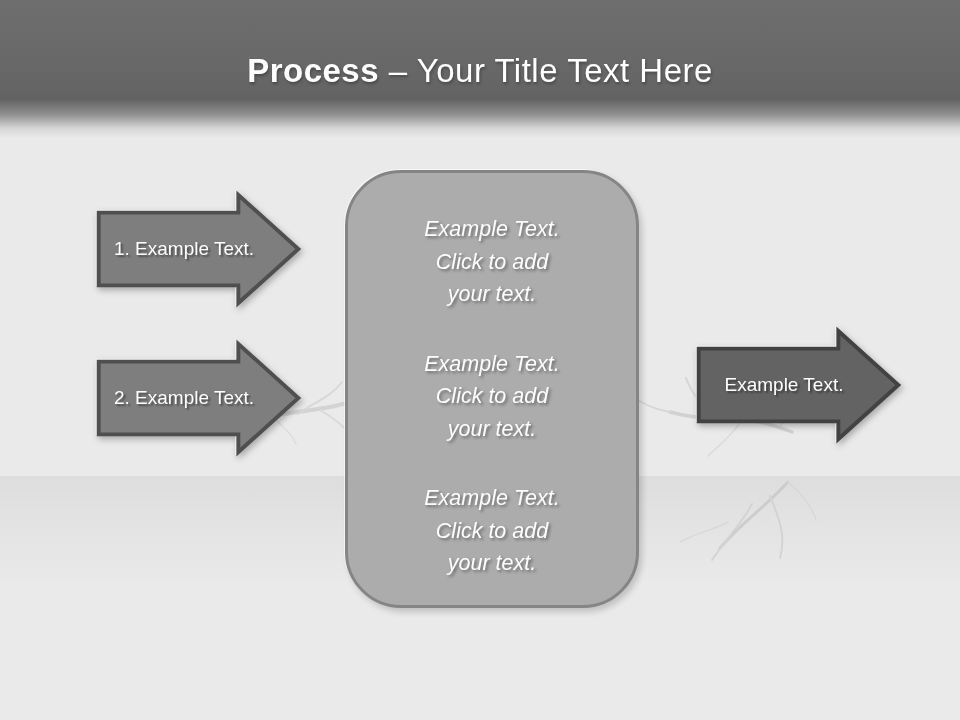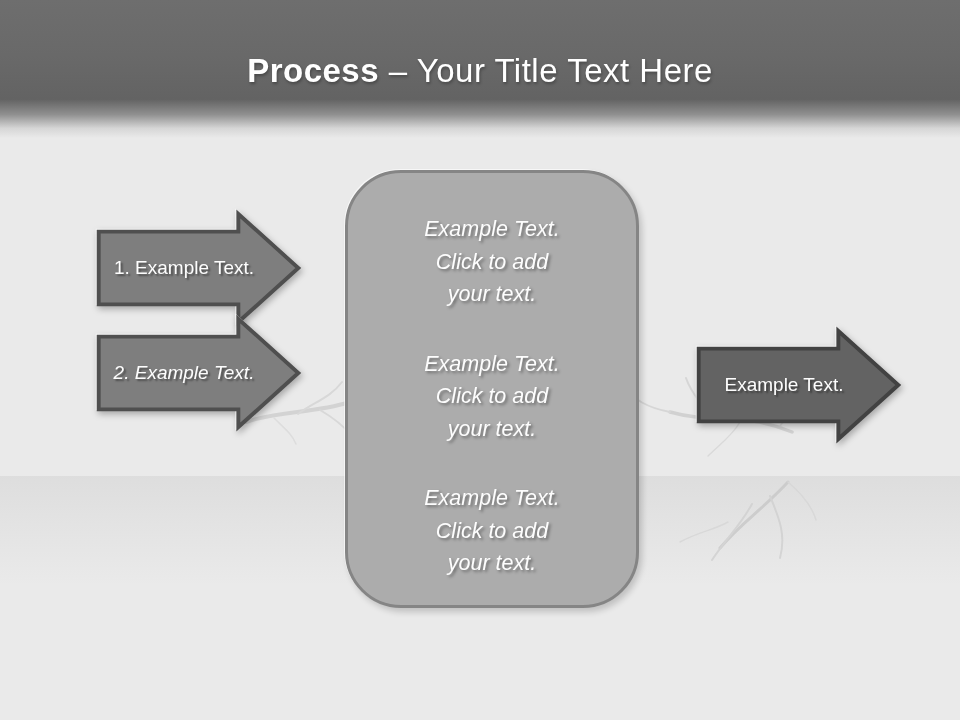--- a/index.html
+++ b/index.html
@@ -64,22 +64,22 @@
   }
   .arrow .arrow-label {
     position: absolute; left: 4px; top: 0;
     width: 172px; height: 100%;
     display: flex; align-items: center; justify-content: center;
     color: #fdfdfd;
     font-size: 19px;
     text-shadow: 2px 2px 2px rgba(0,0,0,0.40);
     white-space: nowrap;
   }
-  .arrow-left-1 { left: 94px; top: 209px; }
-  .arrow-left-2 { left: 94px; top: 314px; font-style: italic; }
+  .arrow-left-1 { left: 94px; top: 190px; }
+  .arrow-left-2 { left: 94px; top: 339px; }
   .arrow-left-3 { left: 94px; top: 448px; }
   .arrow-right  { left: 694px; top: 326px; }
 
   
   .panel {
     position: absolute; left: 345px; top: 170px;
     width: 294px; height: 438px;
     box-sizing: border-box;
     background: #acacac;
     border: 3px solid #858585;

